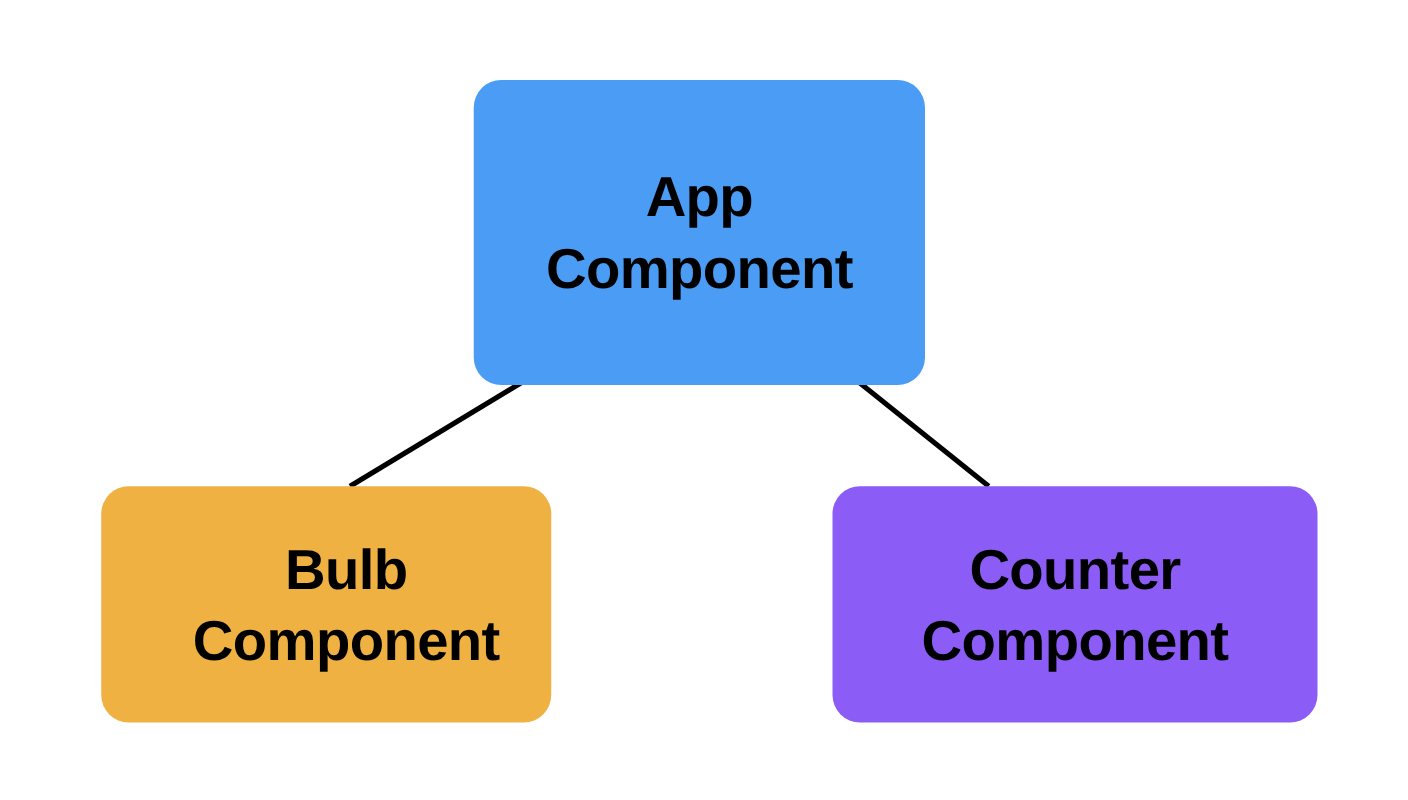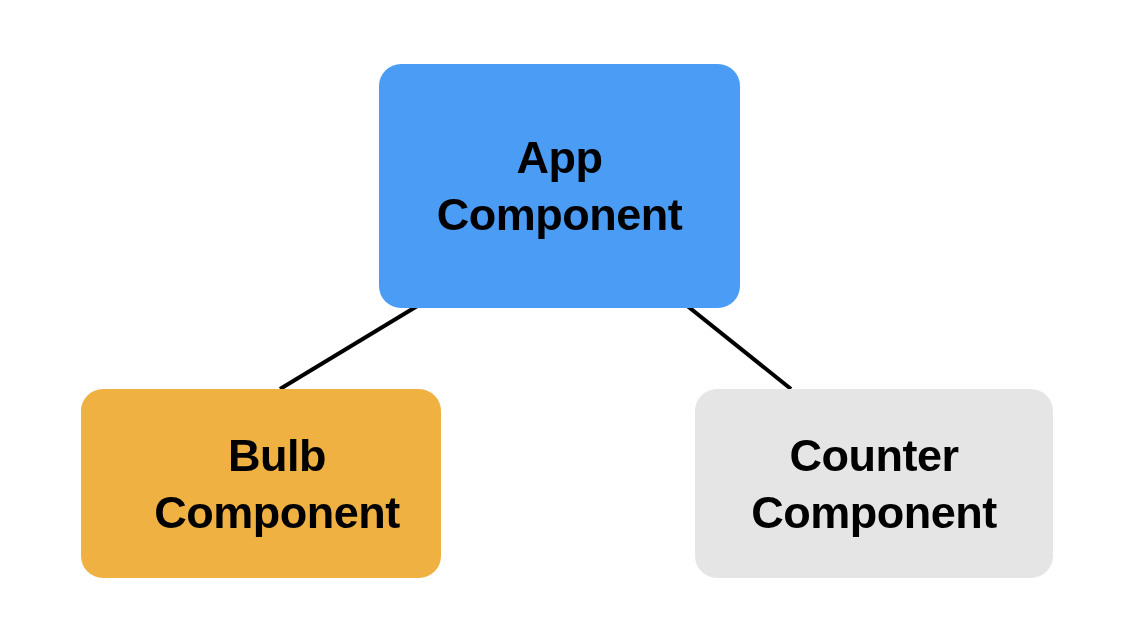--- a/index.html
+++ b/index.html
@@ -93,18 +93,18 @@
   <div class="node" id="node-app" style="background: rgb(74, 156, 245); left: 379px; top: 64px; width: 361px; height: 244px;">
     <span class="node-label">App
 Component</span>
   </div>
 
   <div class="node" id="node-bulb" style="background: rgb(239, 177, 65); left: 81px; top: 389px; width: 360px; height: 189px;">
     <span class="node-label">Bulb
 Component</span>
   </div>
 
-  <div class="node" id="node-counter" style="background: #e5e5e5; left: 695px; top: 389px; width: 358px; height: 189px;">
+  <div class="node" id="node-counter" style="background: #8b5cf6; left: 666px; top: 389px; width: 388px; height: 189px;">
     <span class="node-label">Counter
 Component</span>
   </div>
 
 </div>
 
 </body></html>

